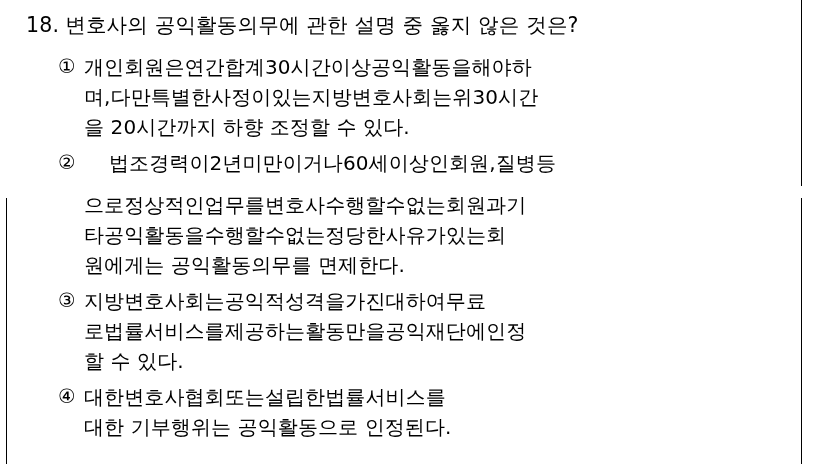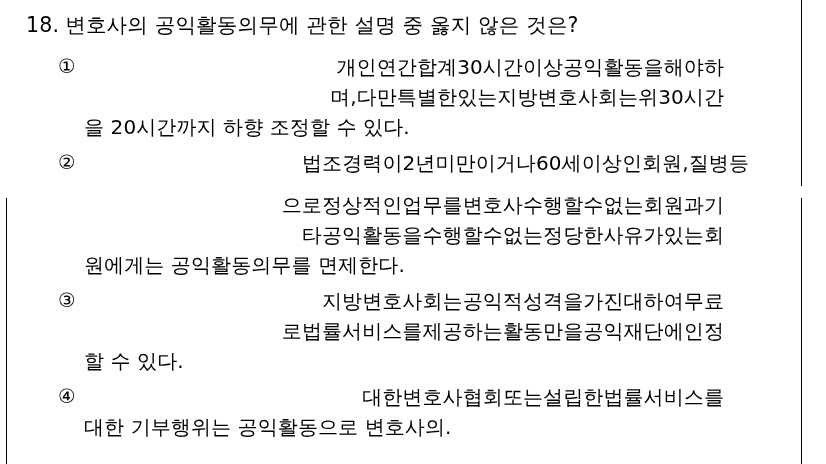--- a/index.html
+++ b/index.html
@@ -89,21 +89,21 @@
   }
   .cline {
     font-size: 20px;
     line-height: 30px;
     letter-spacing: 0.1px;
     white-space: nowrap;
   }
   
   .cline.justify {
     display: flex;
-    justify-content: flex-end;
+    justify-content: flex-start;
     width: 640px;
   }
   .cline.justify > span {
     white-space: pre;
   }
 
   
   .choice-2 .cline:nth-child(1) {
     margin-bottom: 12px;
     margin-left: 25px;
@@ -126,32 +126,34 @@
     <span class="q-num">18.</span><span class="q-text">변호사의 공익활동의무에 관한 설명 중 옳지 않은 것은?</span>
   </div>
 
   <div class="choices">
 
     <div class="choice choice-1">
       <div class="choice-marker">①</div>
       <div class="choice-body">
         <div class="cline justify">
           <span>개인</span>
+            <span>회원은</span>
             <span>연간</span>
             <span>합계</span>
             <span>30시간</span>
             <span>이상</span>
             <span>공익활동을</span>
             <span>해야</span>
             <span>하</span>
         </div>
         <div class="cline justify">
           <span>며,</span>
             <span>다만</span>
             <span>특별한</span>
+            <span>사정이</span>
             <span>있는</span>
             <span>지방변호사회는</span>
             <span>위</span>
             <span>30시간</span>
         </div>
         <div class="cline">을 20시간까지 하향 조정할 수 있다.</div>
       </div>
     </div>
 
     <div class="choice choice-2">
@@ -219,18 +221,18 @@
 
     <div class="choice choice-4">
       <div class="choice-marker">④</div>
       <div class="choice-body">
         <div class="cline justify">
           <span>대한변호사협회</span>
             <span>또는</span>
             <span>설립한</span>
             <span>법률서비스를</span>
         </div>
-        <div class="cline">대한 기부행위는 공익활동으로 변호사의.</div>
+        <div class="cline">대한 기부행위는 공익활동으로 인정된다.</div>
       </div>
     </div>
 
   </div>
 </div>
 
 </body></html>

